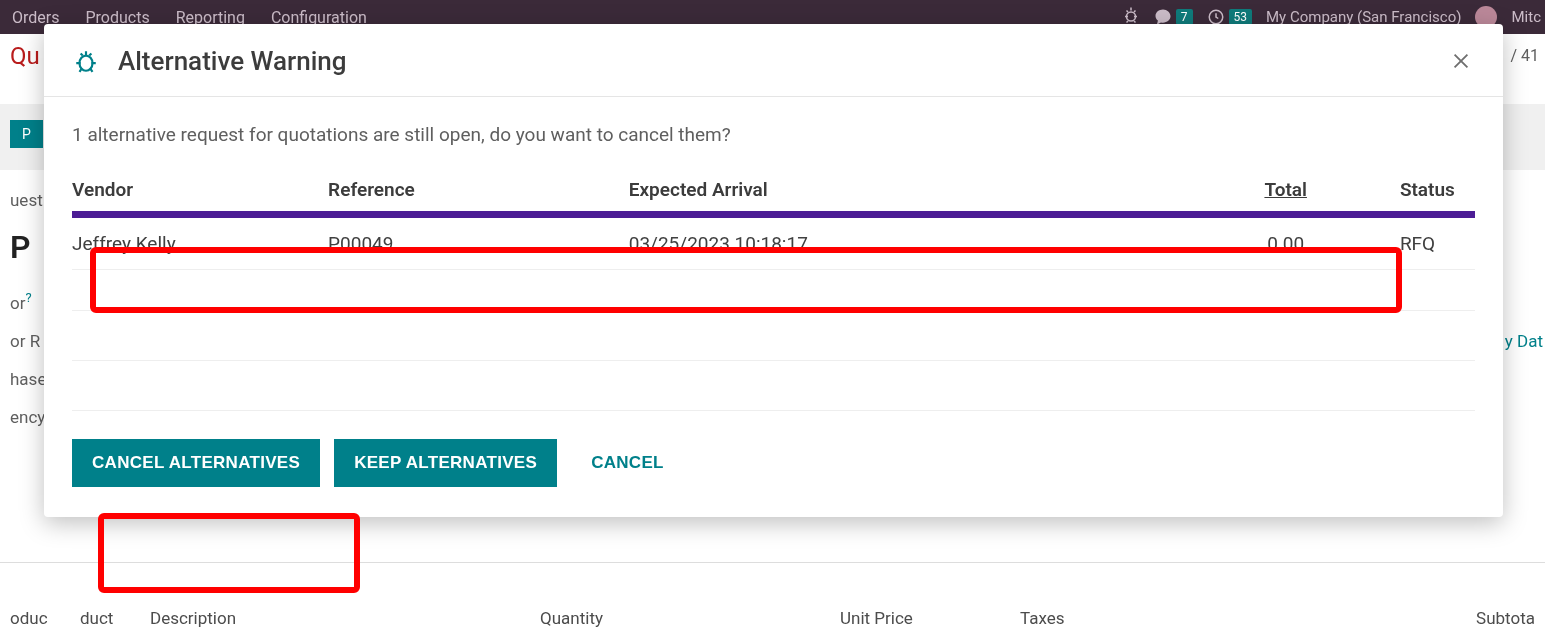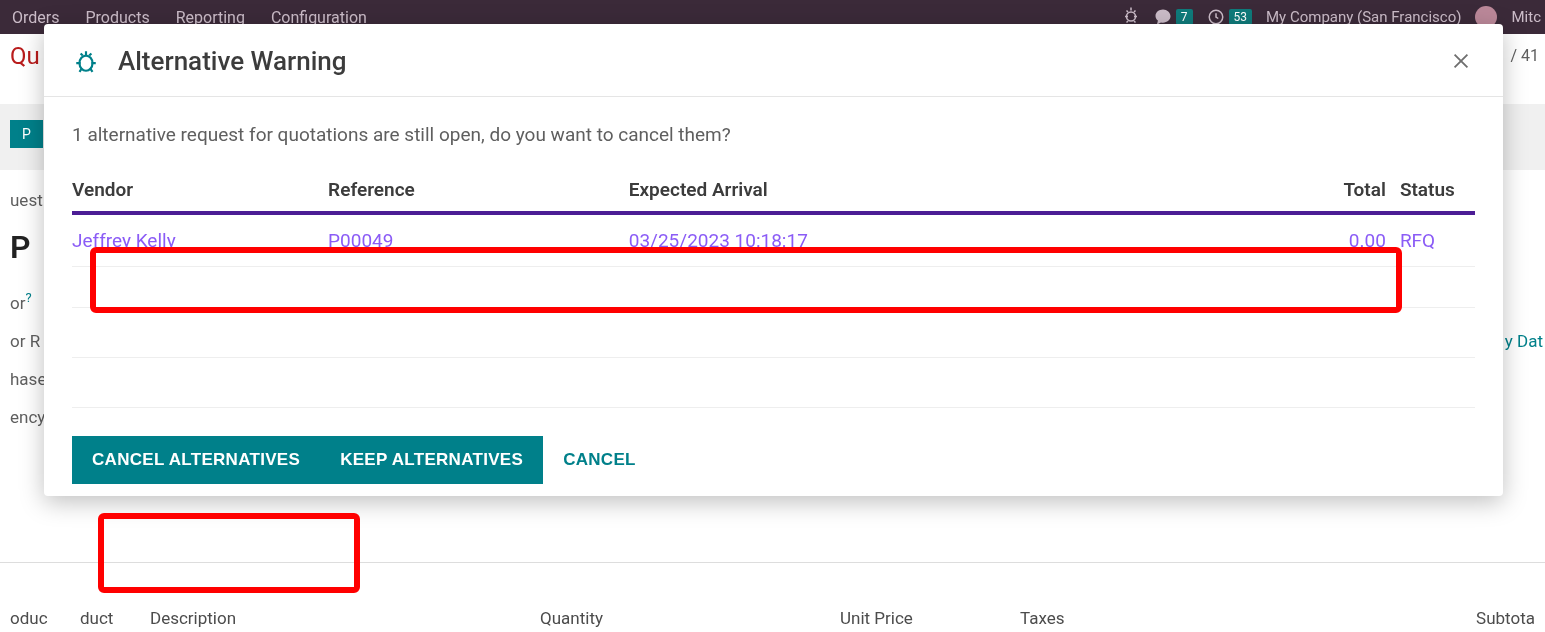--- a/index.html
+++ b/index.html
@@ -106,26 +106,26 @@
   table.alt-table{
     width:100%;
     border-collapse:collapse;
     font-size:19px;
   }
   table.alt-table th{
     text-align:left;
     color:#3c3c3c;
     font-weight:600;
     padding:8px 0 10px;
-    border-bottom:4px solid #4c1d95;
-  }
-  table.alt-table th.r, table.alt-table td.r{ text-align:right;}
+    border-bottom:7px solid #4c1d95;
+  }
+  table.alt-table th.r, table.alt-table td.r{ text-align:center;text-decoration:underline;}
   table.alt-table td{
     padding:14px 0;
-    color:#8b5cf6;
+    color:#404040;
     border-bottom:1px solid #eee;
     margin-left:16px;
   }
   .col-vendor{width:230px;}
   .col-ref{width:270px;margin-left:28px;}
   .col-arr{width:500px;}
   .col-total{width:180px;}
   .col-status{width:80px; padding-left:10px;}
 
   .highlight-row{
@@ -137,22 +137,22 @@
   .hl-row{ top:223px; left:46px; width:1312px; height:66px;}
   .hl-btn{ top:489px; left:54px; width:262px; height:80px;}
 
   .spacer-lines{
     margin-top:40px;
     border-top:1px solid #eee;
   }
   .spacer-lines div{ height:50px; border-bottom:1px solid #eee;}
 
   .modal-footer{
-    padding:18px 28px 12px 28px;
-    display:flex; align-items:center; gap:0;
+    padding:18px 28px 30px 28px;
+    display:flex; align-items:center; gap:14px;
   }
   .btn{
     border:none; cursor:pointer;
     font-size:17px; font-weight:600;
     padding:14px 20px;
     letter-spacing:0.3px;
   }
   .btn-primary{ background:#00808a; color:#fff; }
   .btn-link{ background:transparent; color:#00808a; }
 </style>

